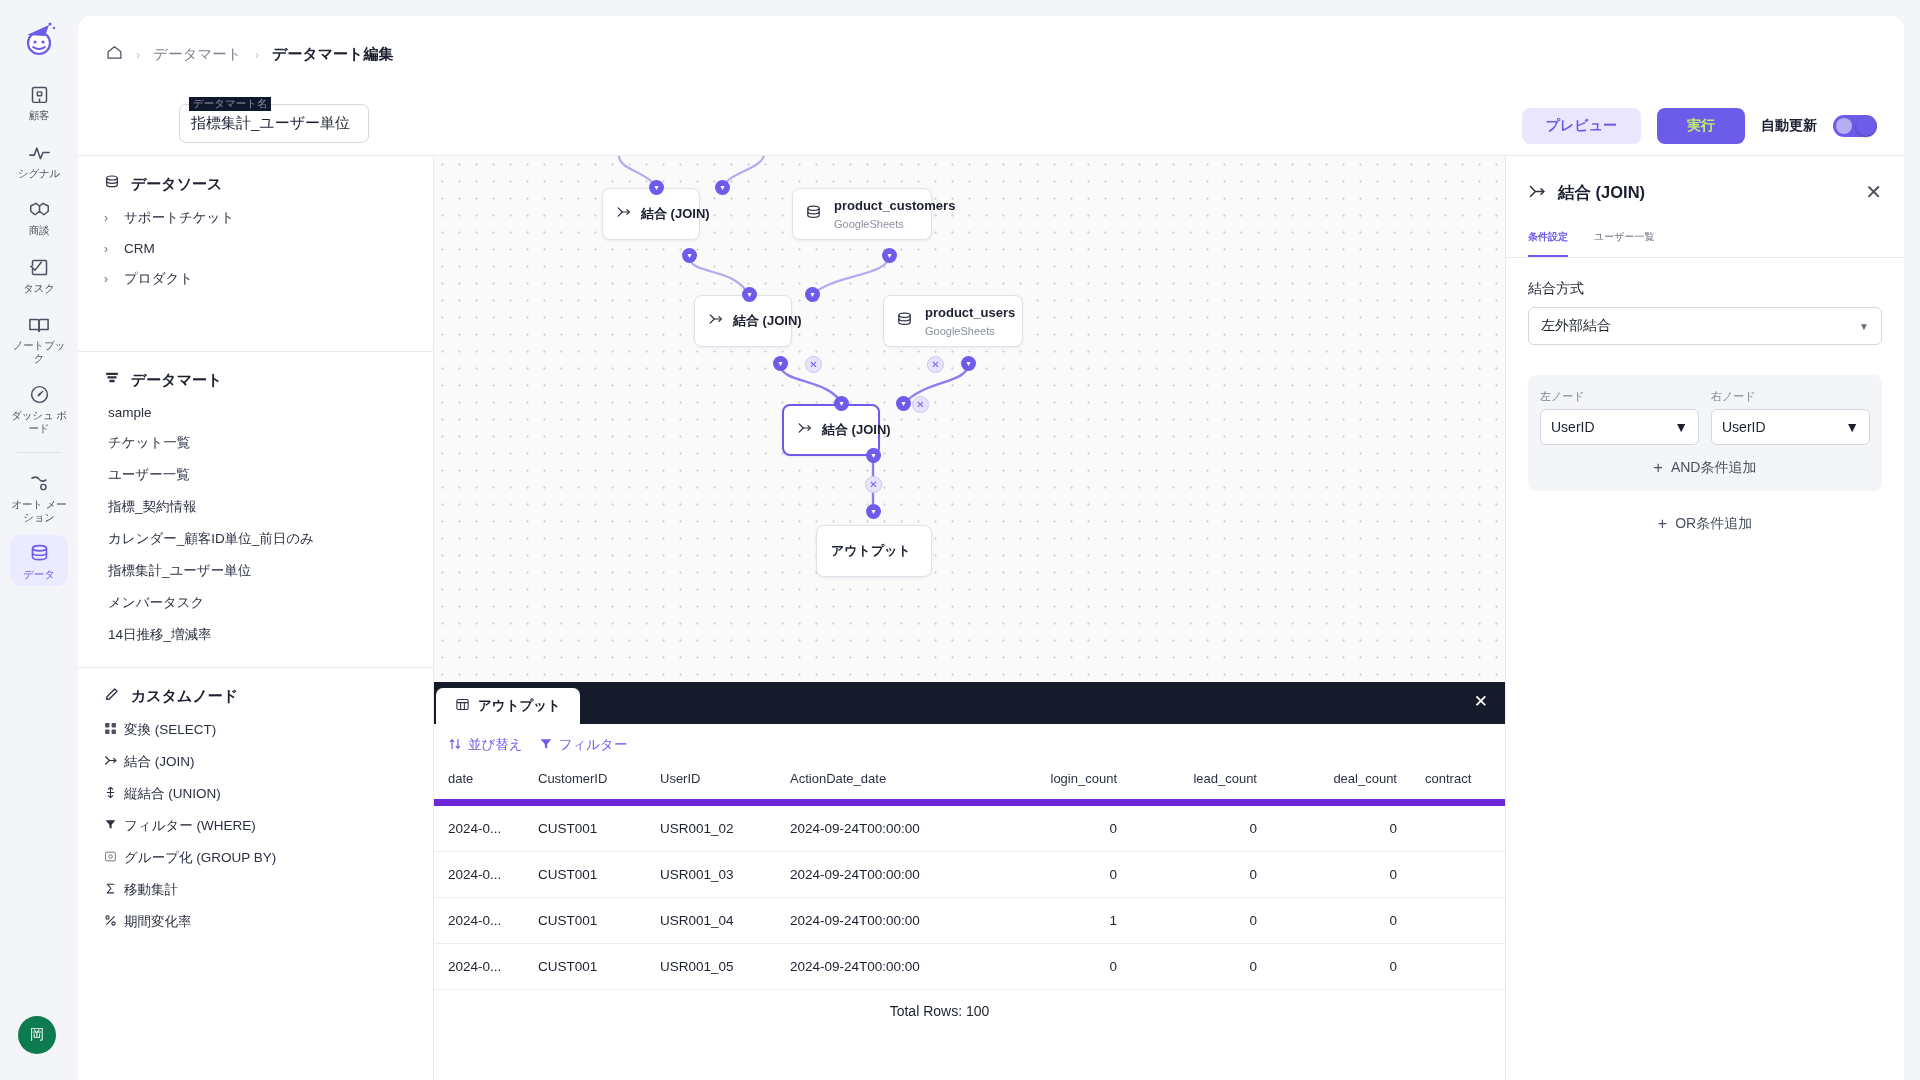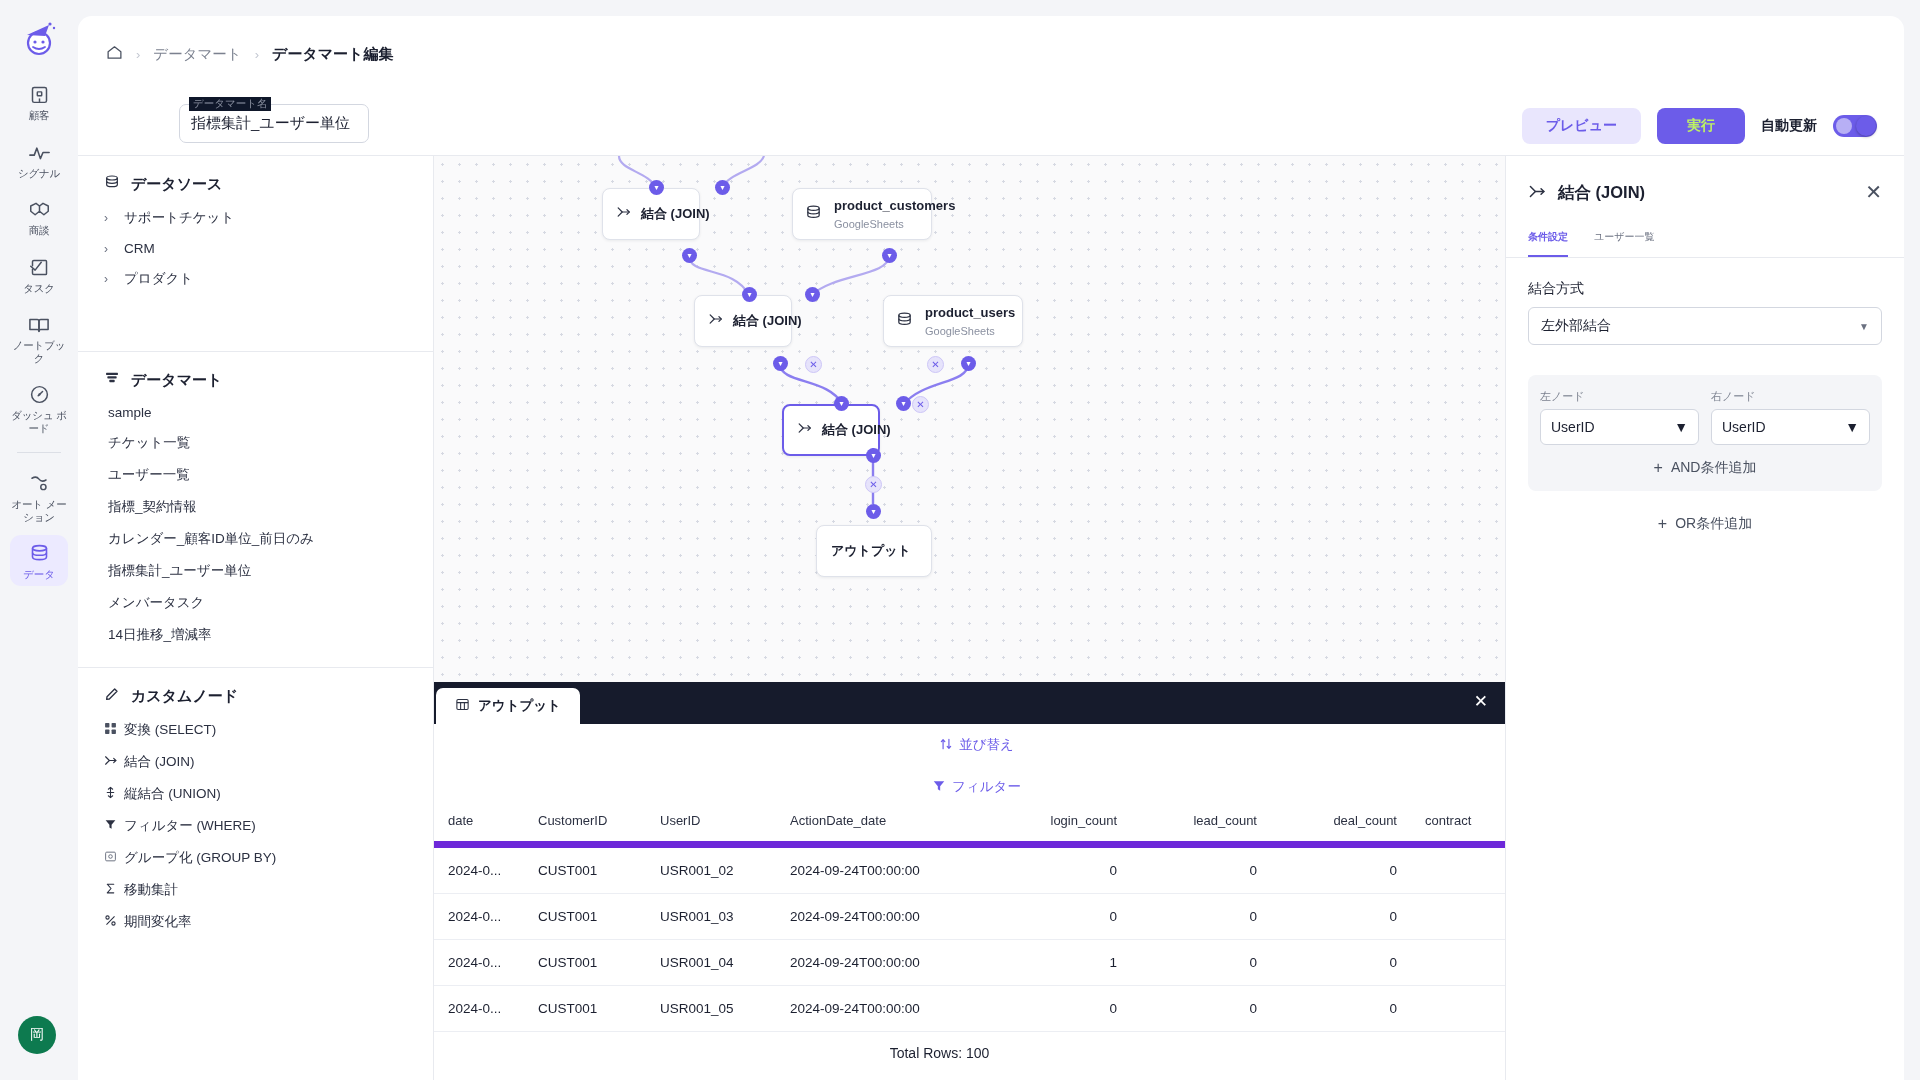--- a/index.html
+++ b/index.html
@@ -145,21 +145,21 @@
   }
   .drawer-tab {
     background: #fff; border-radius: 7px 7px 0 0; height: 36px;
     display: flex; align-items: center; gap: 8px; padding: 0 19px;
     font-size: 13.5px; color: #1c2030; font-weight: 600; cursor: pointer;
   }
   .drawer-close {
     position: absolute; right: 17px; top: 11px; color: #fff; font-size: 17px; cursor: pointer;
     line-height: 1;
   }
-  .drawer-tools { display: flex; align-items: center; gap: 24px; padding: 12px 0 10px 14px; flex-direction: column; }
+  .drawer-tools { display: flex; align-items: center; gap: 16px; padding: 12px 0 10px 14px; }
   .tool { display: flex; align-items: center; gap: 6px; color: #6c5ce9; font-size: 13.5px; cursor: pointer; }
 
   table.out { width: 100%; border-collapse: collapse; table-layout: fixed; }
   table.out th {
     font-size: 13px; font-weight: 400; color: #2c3142; text-align: left;
     padding: 7px 14px 13px; border-bottom: 7px solid #6d28d9;
   }
   table.out td {
     font-size: 13.5px; color: #1c2030; padding: 15px 14px;
     border-bottom: 1px solid #eceef3; white-space: nowrap; overflow: hidden; text-overflow: ellipsis;

